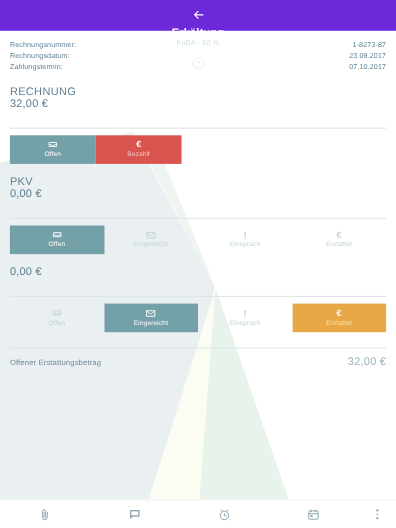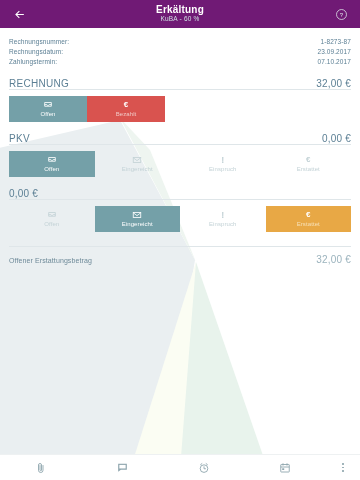--- a/index.html
+++ b/index.html
@@ -28,25 +28,26 @@
     height: 480px;
     z-index: 0;
     pointer-events: none;
   }
 
   
   .appbar {
     position: relative;
     z-index: 3;
     height: 28px;
-    background: #701a75;
+    background: #6d28d9;
     display: flex;
     align-items: center;
     padding: 0 6px;
     color: #ffffff;
+    flex-direction: column;
   }
   .appbar-btn {
     width: 26px;
     height: 26px;
     display: flex;
     align-items: center;
     justify-content: center;
     flex: 0 0 auto;
   }
   .appbar-title-wrap {
@@ -90,22 +91,23 @@
   }
   .meta-label { letter-spacing: .1px; }
   .meta-value { letter-spacing: .1px; }
 
   
   .section { margin-top: 11px; }
   .section-head {
     display: flex;
     justify-content: space-between;
     align-items: flex-start;
-    padding-bottom: 0;
+    padding-bottom: 16px;
     border-bottom: 1px solid #dfe6e9;
+    flex-direction: column;
   }
   .section-title {
     font-size: 10px;
     color: #5b7f94;
     letter-spacing: .3px;
   }
   .section-amount {
     font-size: 10px;
     color: #5b7f94;
     letter-spacing: .2px;

